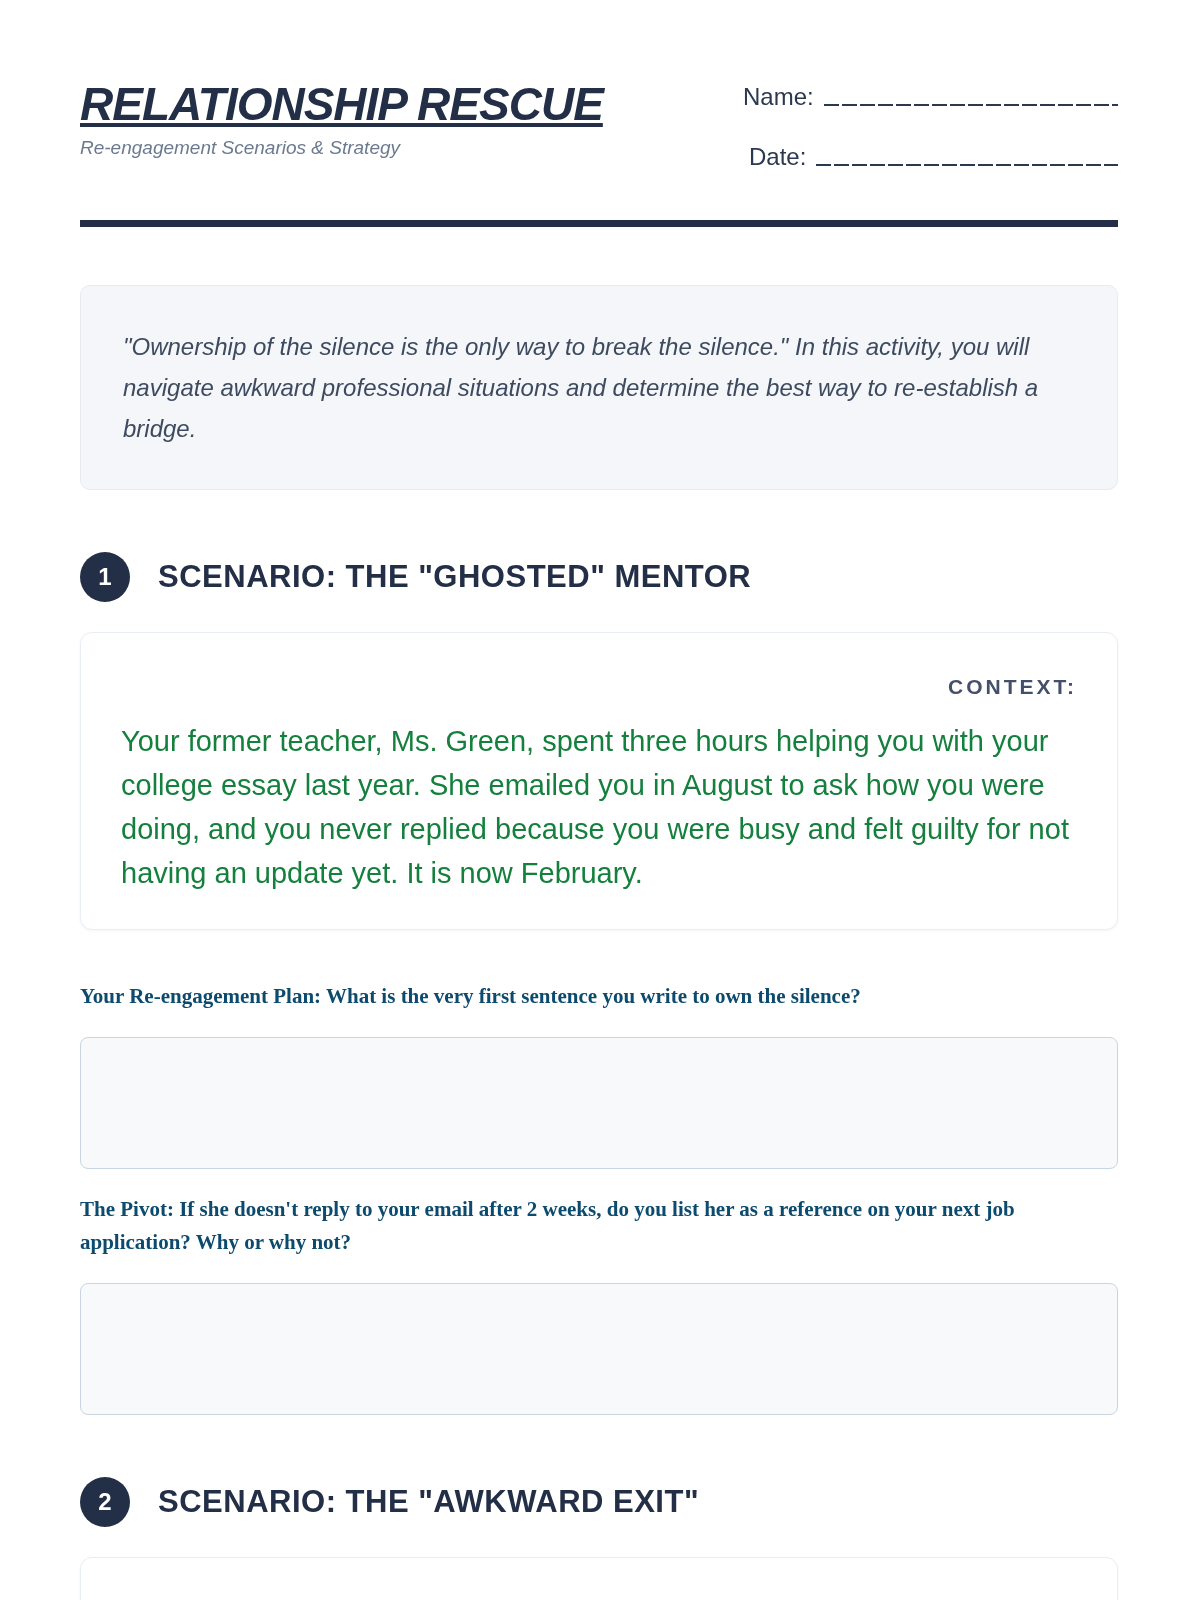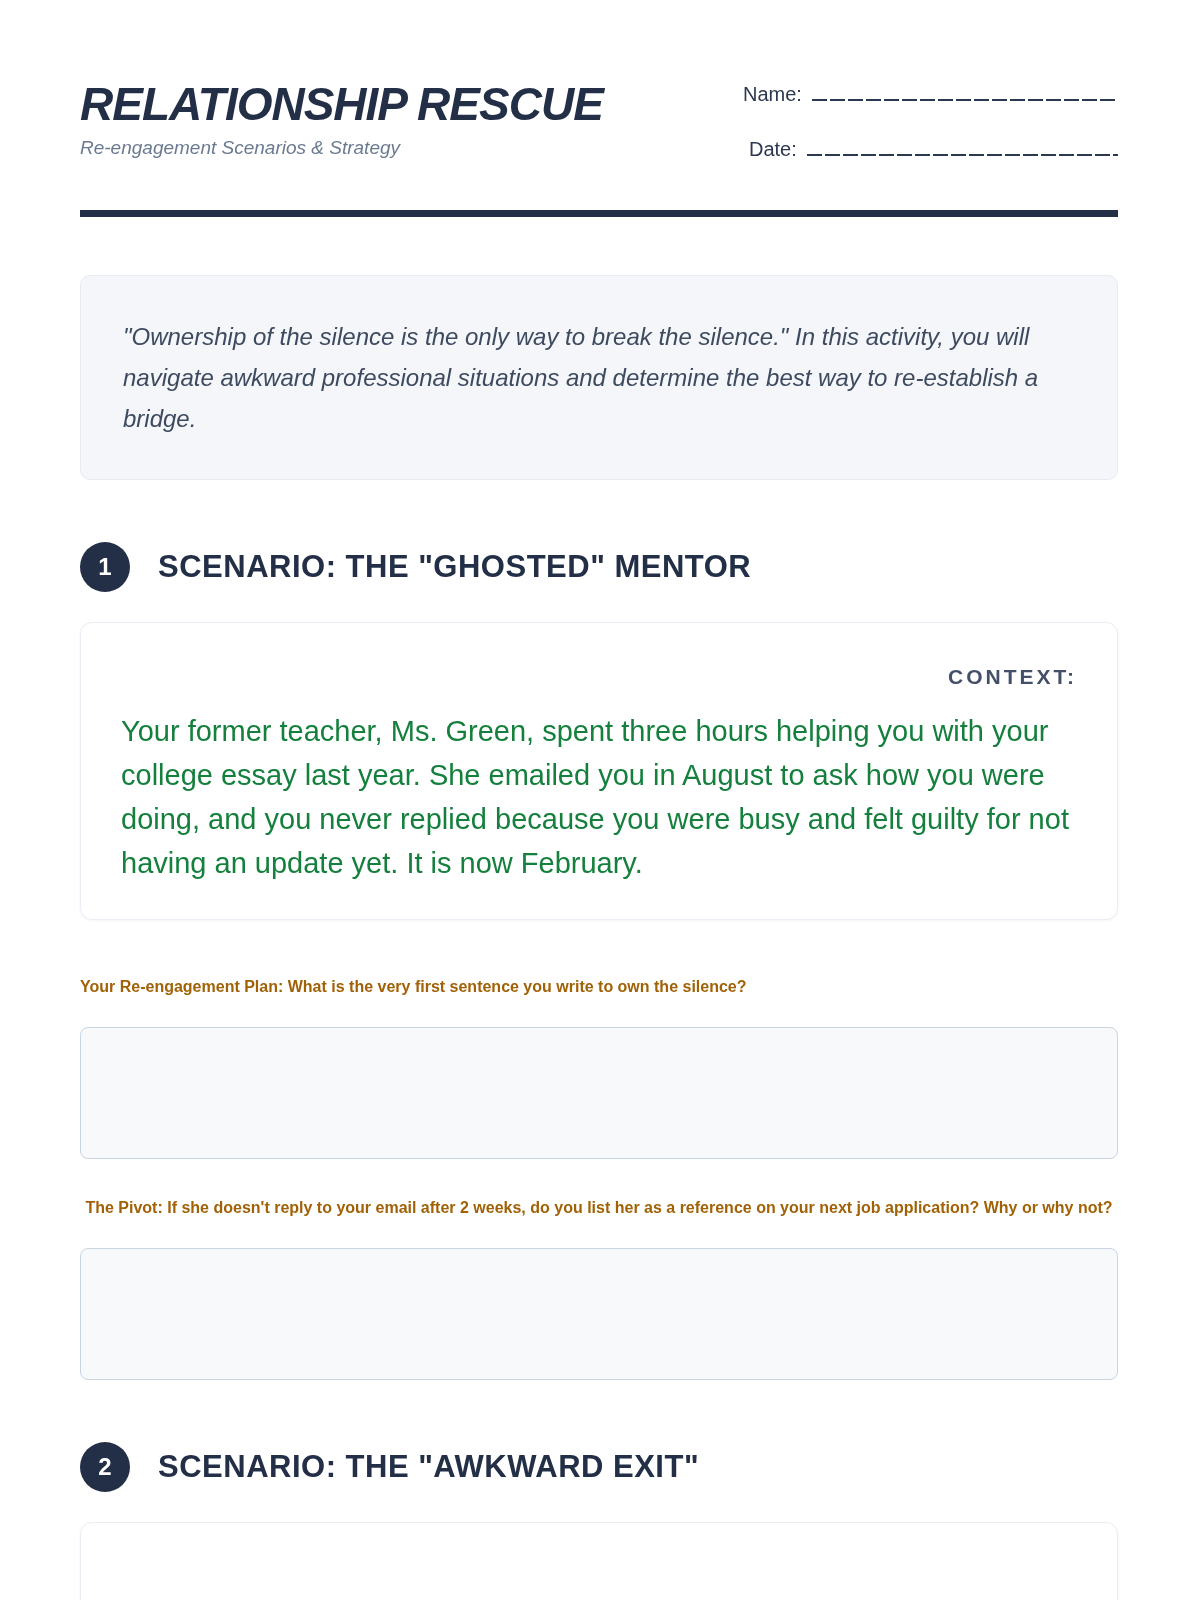--- a/index.html
+++ b/index.html
@@ -25,34 +25,35 @@
   }
   .title-block { max-width: 640px; }
   .doc-title {
     margin: 0;
     font-size: 46px;
     line-height: 1.05;
     font-weight: bold;
     font-style: italic;
     letter-spacing: -1px;
     color: #232f47;
+    text-decoration: underline;
   }
   .doc-subtitle {
     margin-top: 9px;
     font-size: 19px;
     line-height: 1.15;
     color: #6b7a91;
     font-style: italic;
   }
   .fields { width: 375px; padding-top: 3px; }
   .field-row {
     display: flex;
     align-items: flex-end;
     gap: 10px;
-    font-size: 20px;
+    font-size: 24px;
     color: #2c3850;
     margin-bottom: 13px;
     justify-content: center;
   }
   .field-row.date-row { padding-left: 6px; margin-top: 32px; }
   .field-line {
     flex: 1;
     height: 2px;
     margin-bottom: 5px;
     background: repeating-linear-gradient(90deg, #2c3850 0 15px, transparent 15px 18px);
@@ -117,26 +118,27 @@
   .context-text {
     margin-top: 20px;
     font-size: 29px;
     line-height: 44px;
     color: #15803d;
   }
   .context-card.empty { min-height: 230px; }
 
   .question {
     margin-top: 50px;
-    font-size: 16px;
+    font-size: 21px;
     font-weight: bold;
     line-height: 33px;
-    color: #a16207;
-  }
-  .question.second { margin-top: 32px; text-align: center; }
+    color: #0c4a6e;
+    font-family: Liberation Serif, serif;
+  }
+  .question.second { margin-top: 24px; }
   .answer-box {
     display: block;
     box-sizing: border-box;
     width: 100%;
     height: 132px;
     margin-top: 24px;
     background: #f7f9fb;
     border: 1px solid #c9d5e1;
     border-radius: 8px;
     resize: none;

